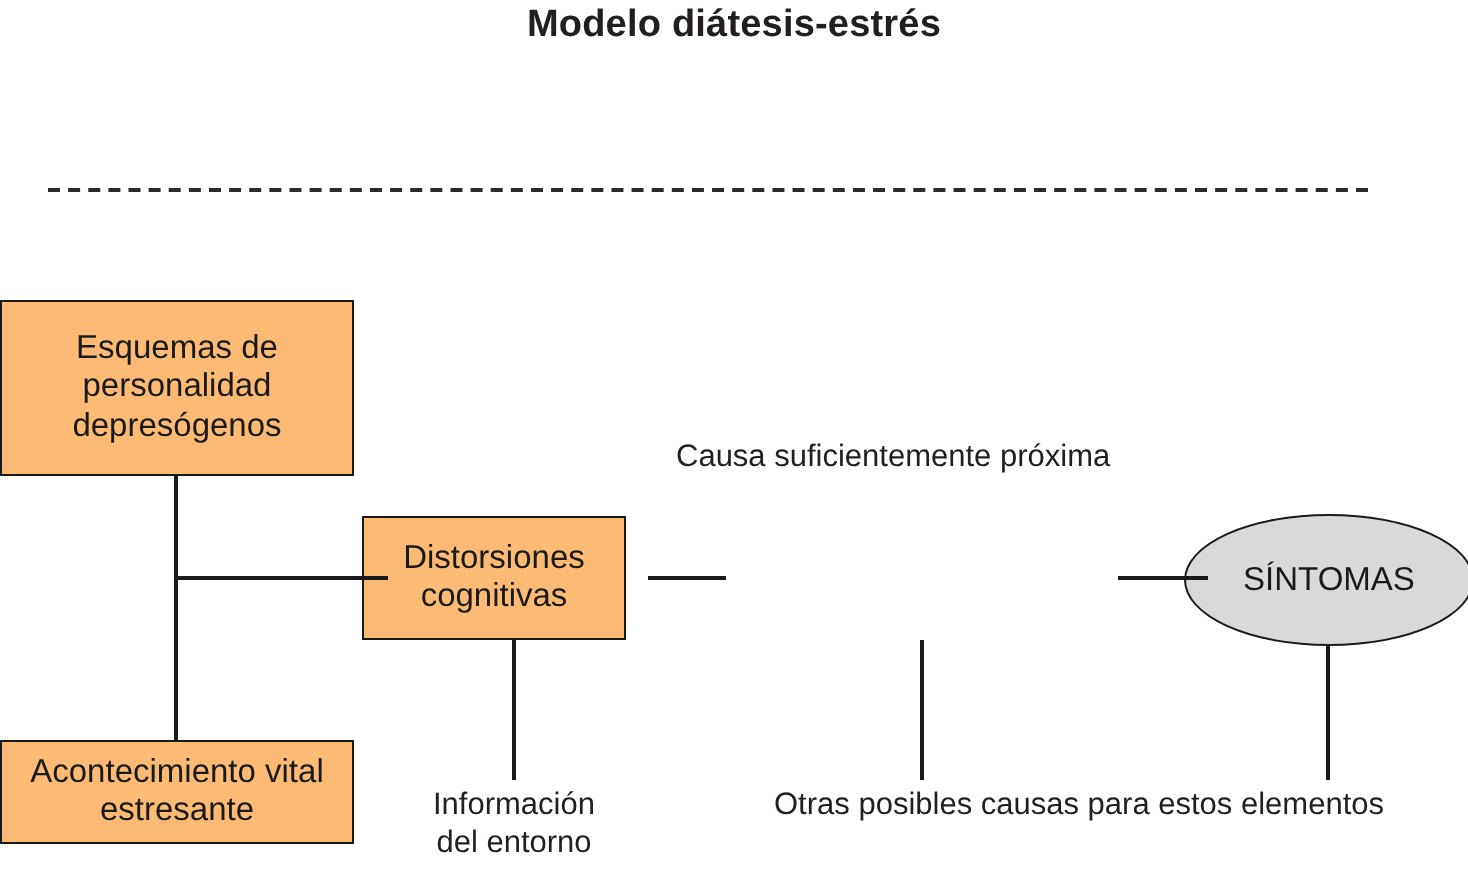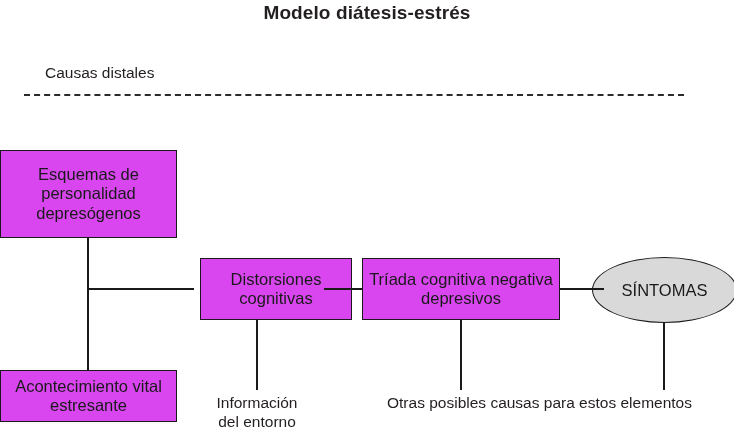--- a/index.html
+++ b/index.html
@@ -53,34 +53,34 @@
     left: 24px;
     top: 94px;
     width: 660px;
     height: 0;
     border-top: 2px dashed #2b2b2b;
   }
 
   
   .node-box {
     position: absolute;
-    background: #d946ef;
+    background: #fdba74;
     border: 1.6px solid #1a1a1a;
     box-sizing: border-box;
     display: flex;
     align-items: center;
     justify-content: center;
     text-align: center;
     font-size: 16.5px;
     line-height: 1.18;
     color: #1a1a1a;
   }
   .box-esquemas     { left: 0px;   top: 150px; width: 177px; height: 88px; }
   .box-acontecimiento { left: 0px; top: 370px; width: 177px; height: 52px; }
-  .box-distorsiones { left: 200px; top: 258px; width: 152px; height: 62px; }
+  .box-distorsiones { left: 181px; top: 258px; width: 132px; height: 62px; }
   .box-triada       { left: 362px; top: 258px; width: 198px; height: 62px; }
 
   
   .node-ellipse {
     position: absolute;
     left: 592px;
     top: 257px;
     width: 145px;
     height: 66px;
     background: #d9d9d9;
@@ -128,35 +128,34 @@
   .label-informacion{ left: 206px; top: 394px; text-align: center; white-space: normal; width: 102px; }
   .label-otras      { left: 387px; top: 394px; }
 </style>
 </head>
 <body>
 
 <div id="diagram-canvas">
 
   <div class="title">Modelo diátesis-estrés</div>
 
-  <div class="caption caption-distales">Causas distales</div>
 
   <div class="divider"></div>
 
   <div class="node-box box-esquemas">Esquemas de personalidad depresógenos</div>
   <div class="node-box box-acontecimiento">Acontecimiento vital estresante</div>
   <div class="node-box box-distorsiones">Distorsiones cognitivas</div>
-  <div class="node-box box-triada">Tríada cognitiva negativa depresivos</div>
 
   <div class="node-ellipse">SÍNTOMAS</div>
 
   <div class="line line-v trunk"></div>
   <div class="line line-h branch-mid"></div>
   <div class="line line-h link-dist-tri"></div>
   <div class="line line-h link-tri-sint"></div>
   <div class="line line-v drop-info"></div>
   <div class="line line-v drop-otras"></div>
   <div class="line line-v drop-sintomas"></div>
 
+  <div class="free-label label-suficiente">Causa suficientemente próxima</div>
   <div class="free-label label-otras">Otras posibles causas para estos elementos</div>
   <div class="free-label label-informacion">Información del entorno</div>
 
 </div>
 
 </body></html>

